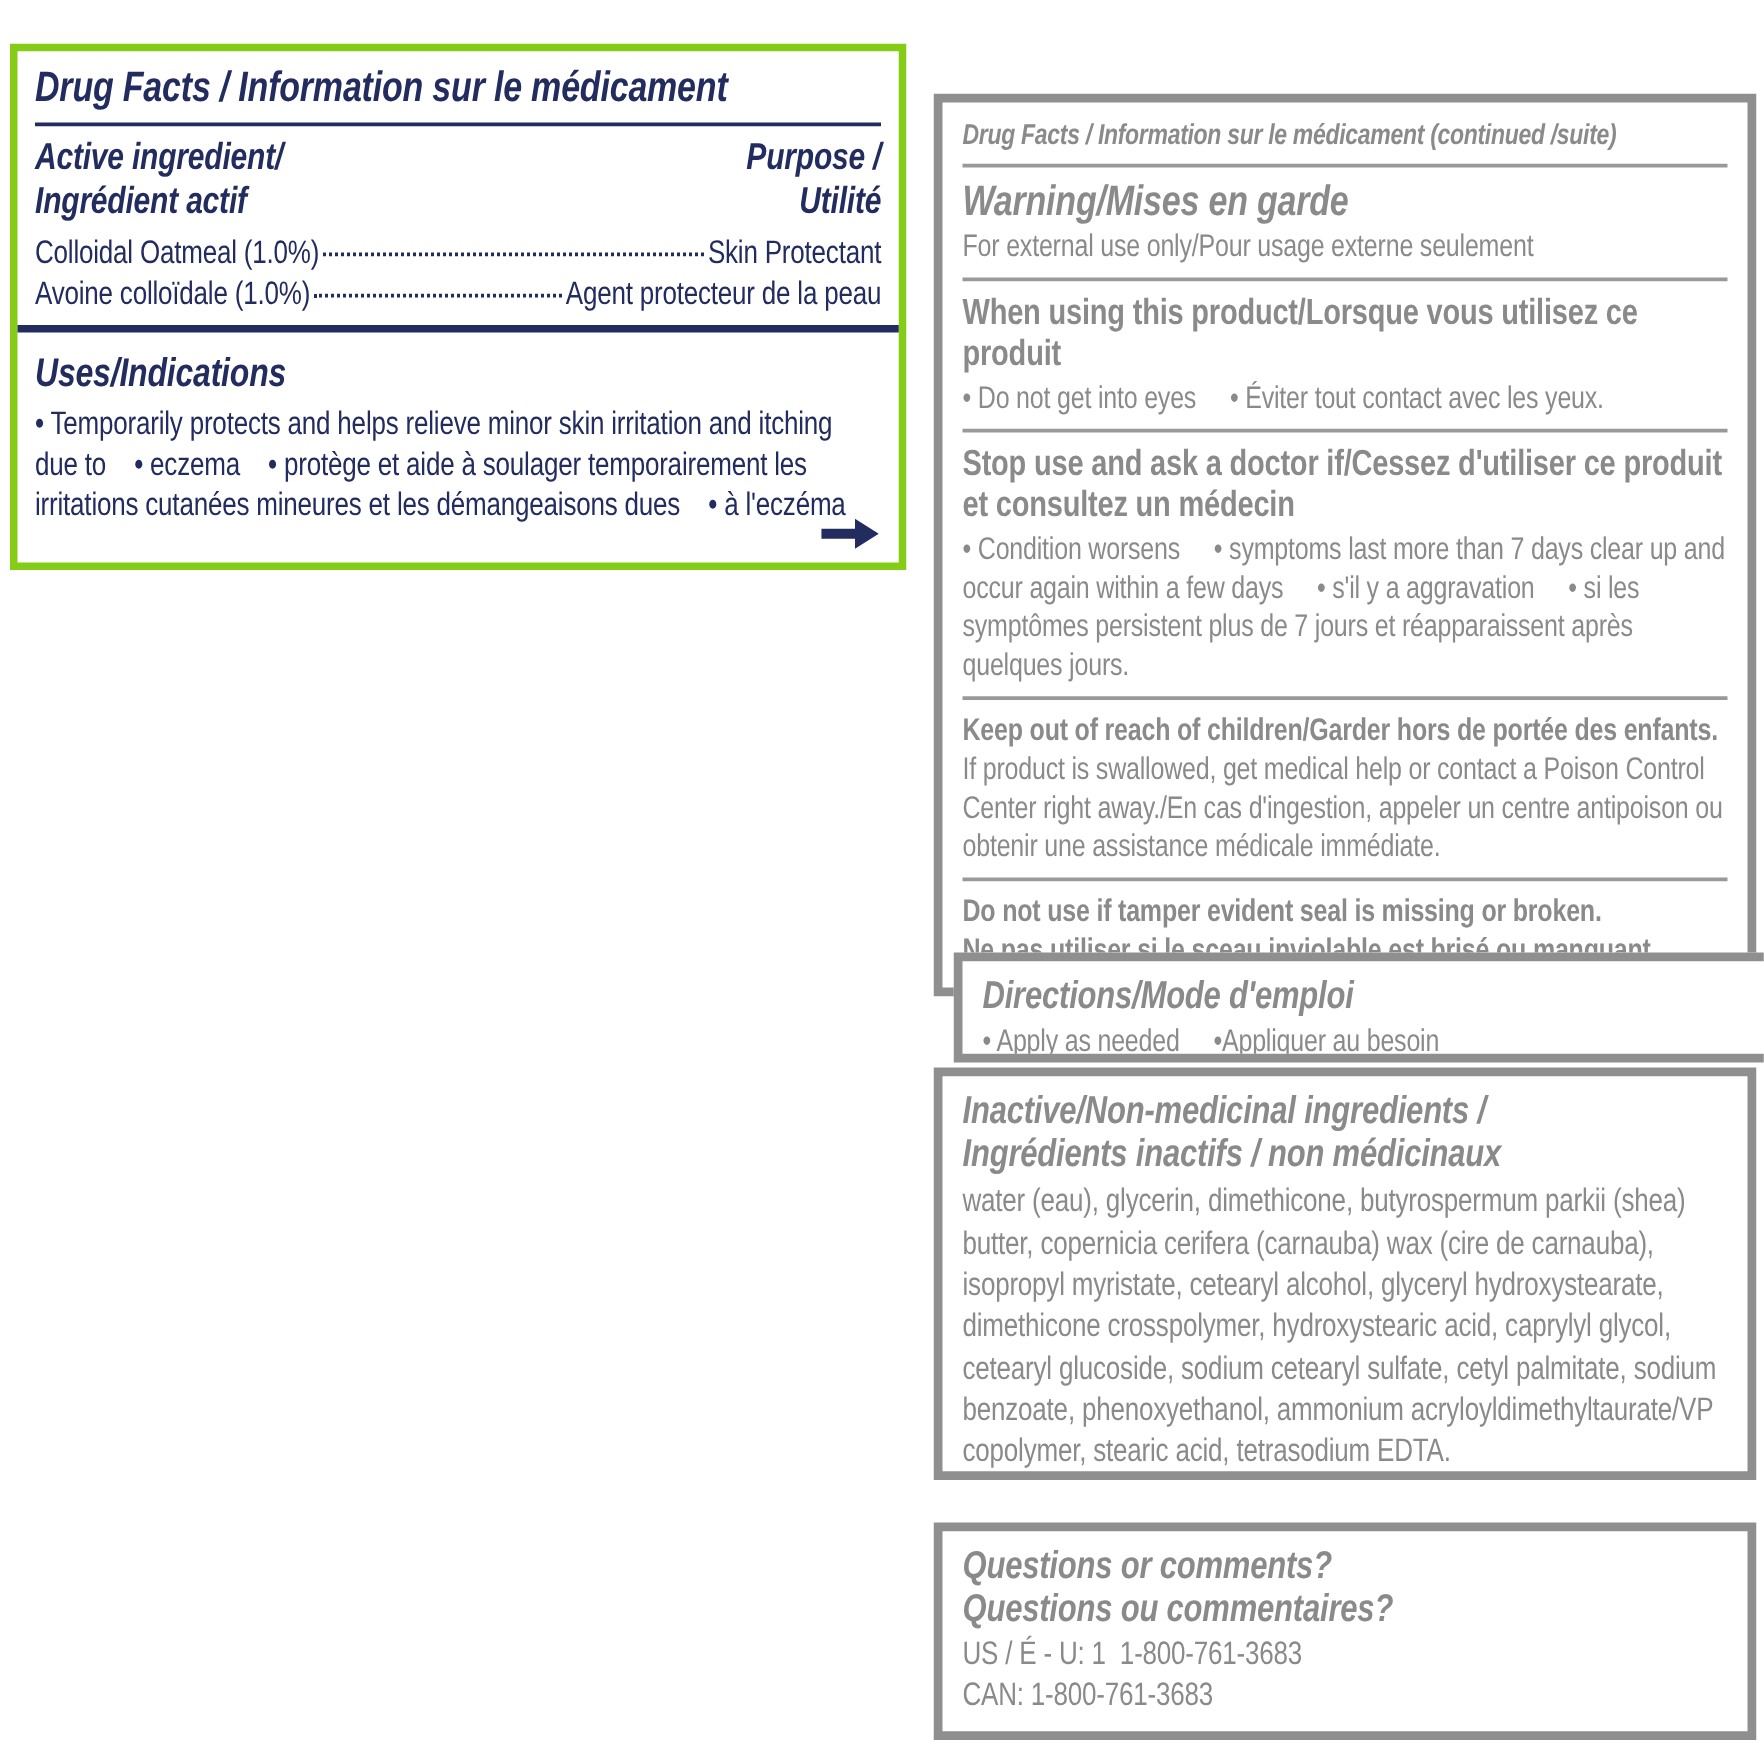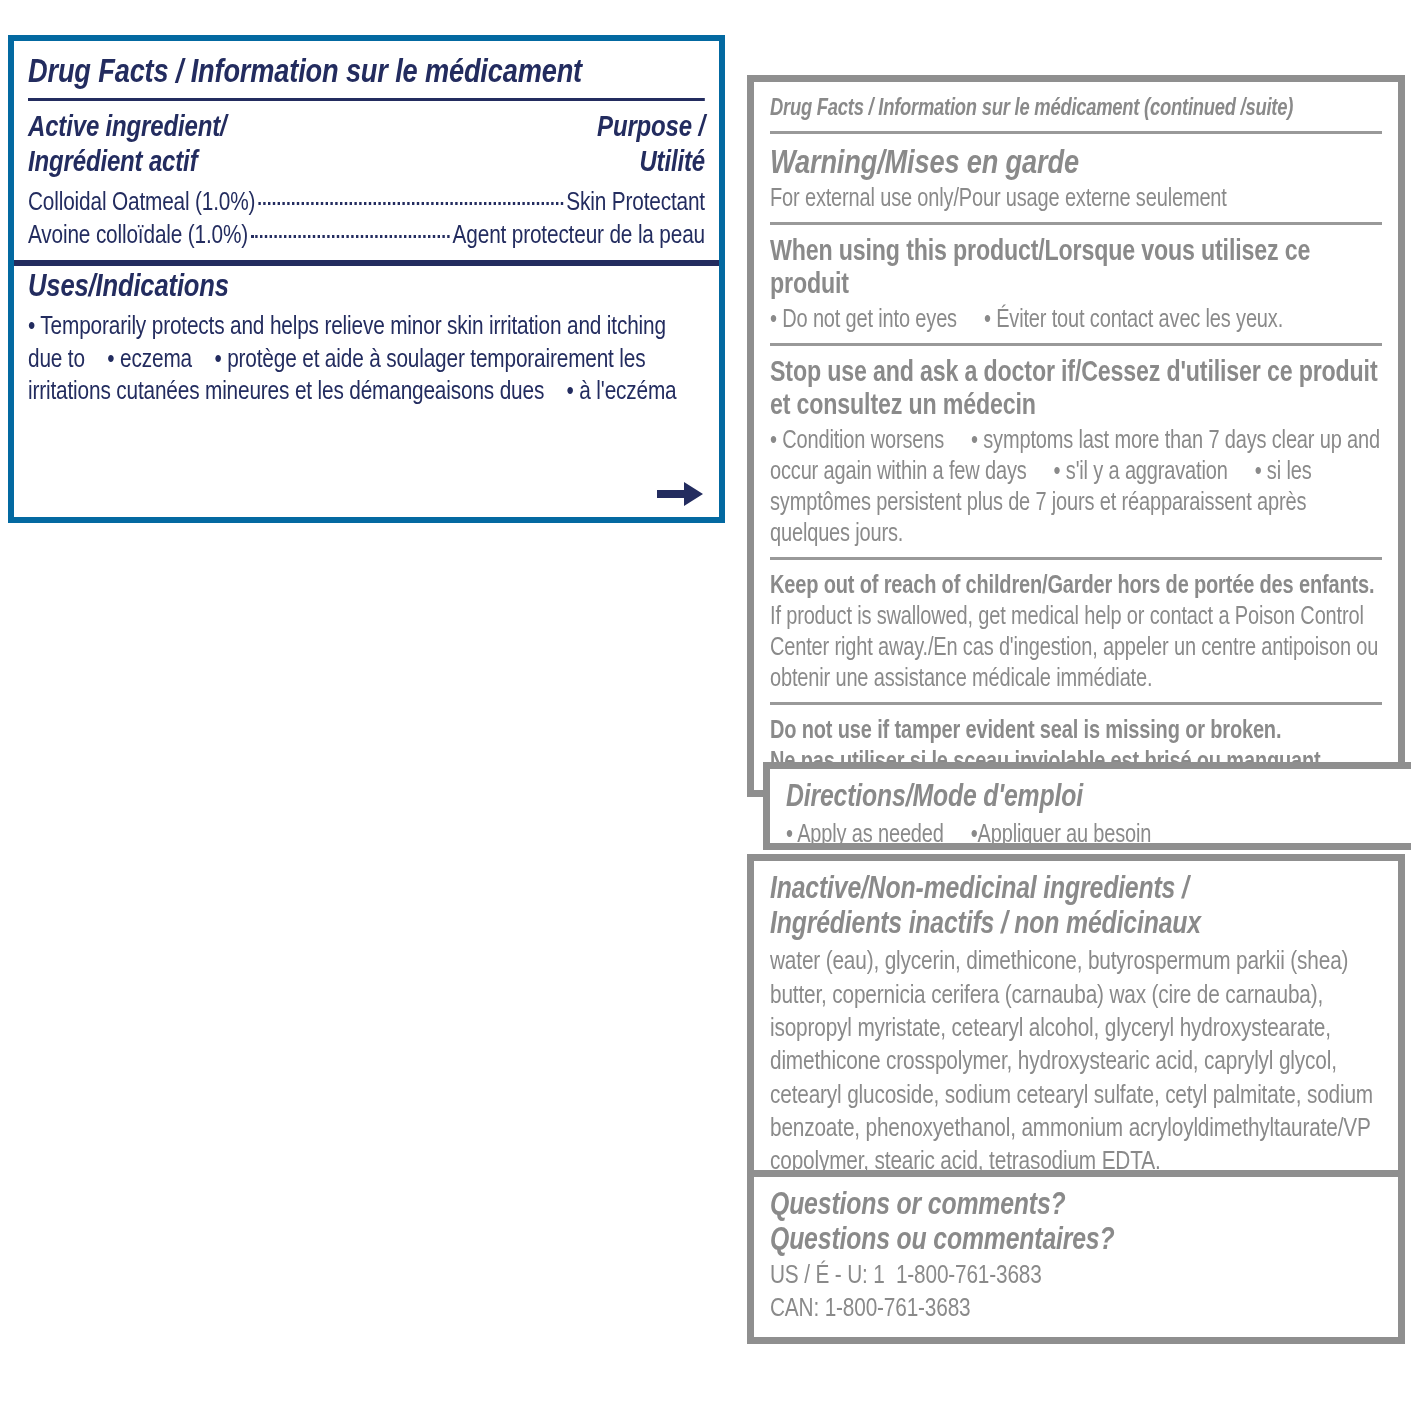--- a/index.html
+++ b/index.html
@@ -5,26 +5,26 @@
   html,body{margin:0;padding:0;}
   body{
     width:1411px;height:1411px;background:#ffffff;position:relative;
     font-family:"Liberation Sans", sans-serif;
     -webkit-font-smoothing:antialiased;
   }
   .page{position:absolute;inset:0;}
 
   
   .panel-navy{
-    position:absolute;left:8px;top:35px;width:717px;height:488px;
-    border:6px solid #0369a1;box-sizing:border-box;background:#fff;
+    position:absolute;left:8px;top:35px;width:717px;height:421px;
+    border:6px solid #84cc16;box-sizing:border-box;background:#fff;
     display:flex;flex-direction:column;color:#232c5f;
   }
   .sec-active{padding:8px 14px 8px 14px;}
-  .uses-section{flex:1;border-top:6px solid #232c5f;position:relative;padding:0 14px 6px 14px;}
+  .uses-section{flex:1;border-top:6px solid #232c5f;position:relative;padding:13px 14px 6px 14px;}
 
   
   .cx{width:125%;transform:scaleX(0.8);transform-origin:0 0;letter-spacing:-0.2px;}
 
   .l-title{font-size:34px;font-weight:bold;font-style:italic;line-height:1.15;margin:2px 0 8px 0;white-space:nowrap;}
   .rule-navy{border:0;height:3px;background:#232c5f;margin:0 0 8px 0;}
   .ai-header{display:flex;justify-content:space-between;font-size:30px;font-weight:bold;font-style:italic;line-height:1.16;margin-bottom:6px;}
   .ai-header .right{text-align:right;}
   .leader-row{display:flex;align-items:baseline;font-size:26px;line-height:1.3;}
   .leader-fill{flex:1;border-bottom:3px dotted #232c5f;margin:0 4px;transform:translateY(-5px);min-width:20px;}
@@ -34,21 +34,21 @@
   .arrow-wrap{position:absolute;right:16px;bottom:10px;line-height:0;}
 
   
   .gray-box{
     position:absolute;left:747px;width:658px;border:7px solid #8f8f8f;
     box-sizing:border-box;background:#fff;color:#8a8a8a;padding:8px 16px;overflow:hidden;
   }
   .box1{top:35px;height:722px;margin-top:40px;}
   .box2{top:762px;height:88px;margin-left:16px;}
   .box3{top:854px;height:330px;}
-  .box4{top:1170px;height:174px;}
+  .box4{top:1218px;height:174px;}
 
   .r-title{font-size:23px;font-weight:bold;font-style:italic;line-height:1.2;margin:4px 0 6px 0;white-space:nowrap;letter-spacing:-0.3px;}
   .rule-gray{border:0;height:3px;background:#999999;margin:9px 0 9px 0;}
   .h-ital{font-size:34px;font-weight:bold;font-style:italic;line-height:1.1;margin:2px 0 2px 0;}
   .h-bold{font-size:29px;font-weight:bold;line-height:1.14;margin:4px 0 3px 0;}
   .body-txt{font-size:25px;line-height:1.24;margin:1px 0 2px 0;}
   .bold-lead{font-weight:bold;}
   .tamper-txt{font-size:25px;font-weight:bold;line-height:1.24;margin:1px 0 2px 0;}
   .h-ital-sm{font-size:31px;font-weight:bold;font-style:italic;line-height:1.12;margin:2px 0 4px 0;}
   .phone{font-size:26px;line-height:1.25;margin:0;}

